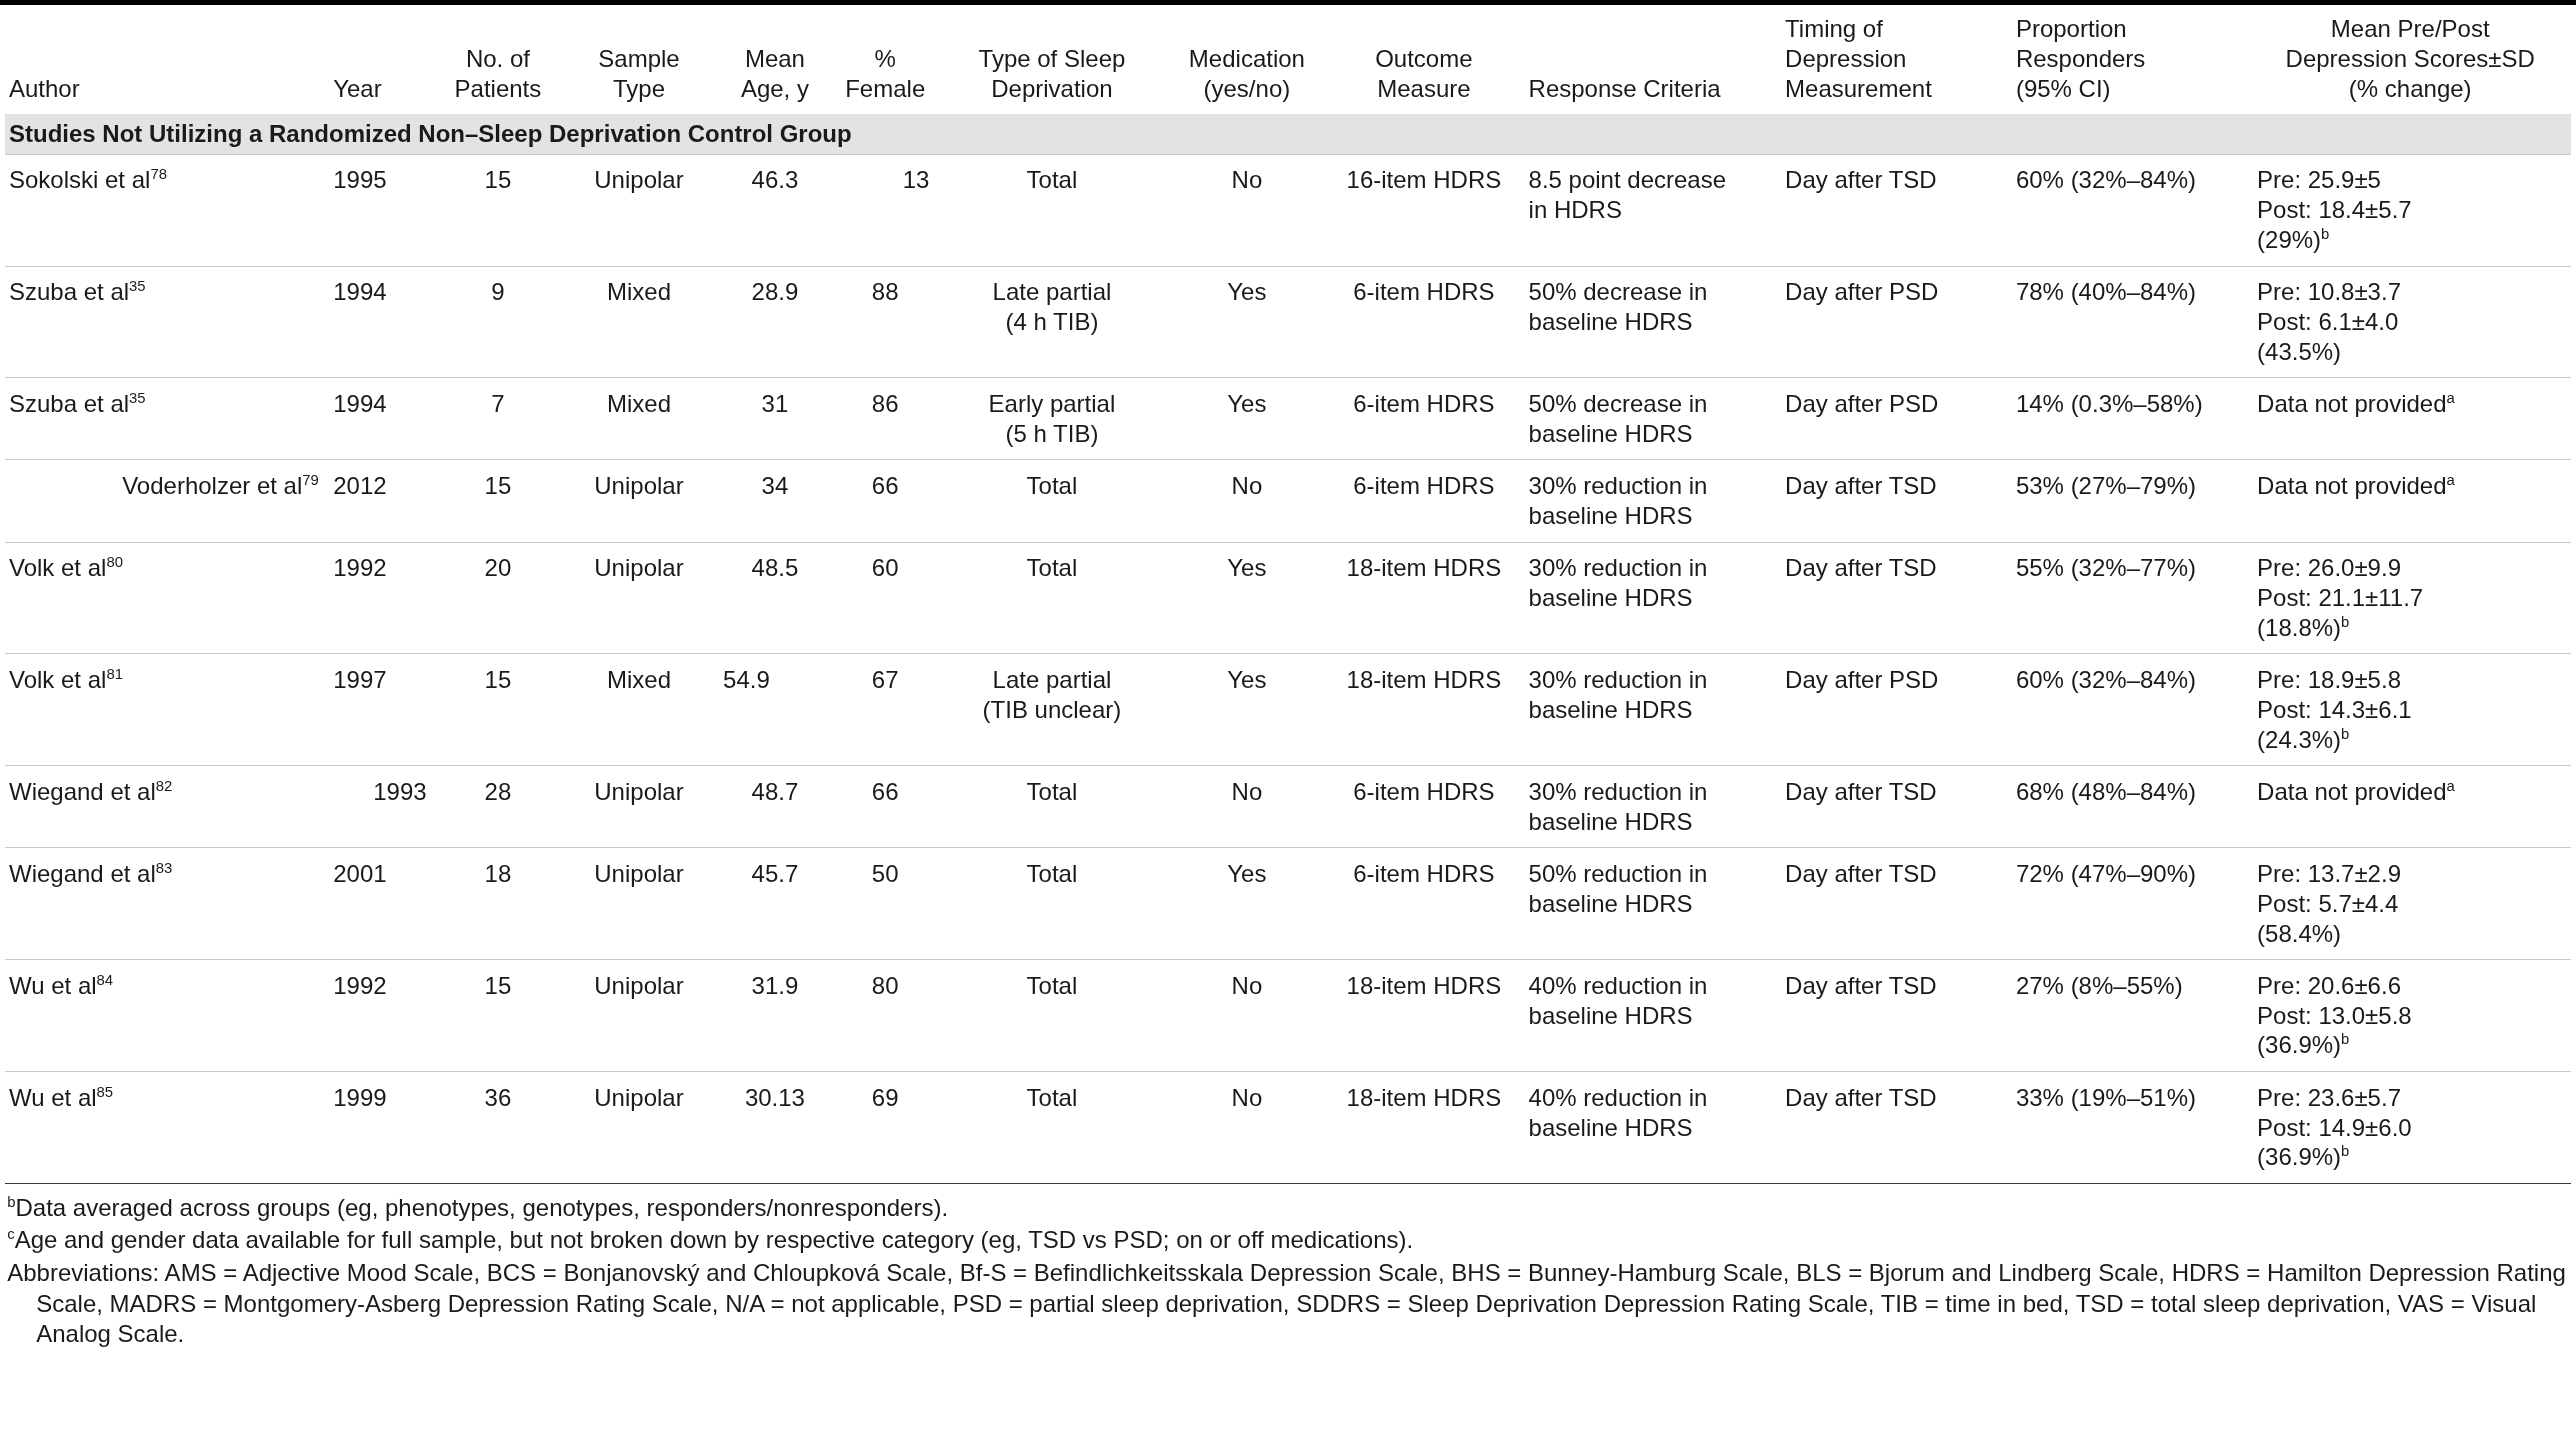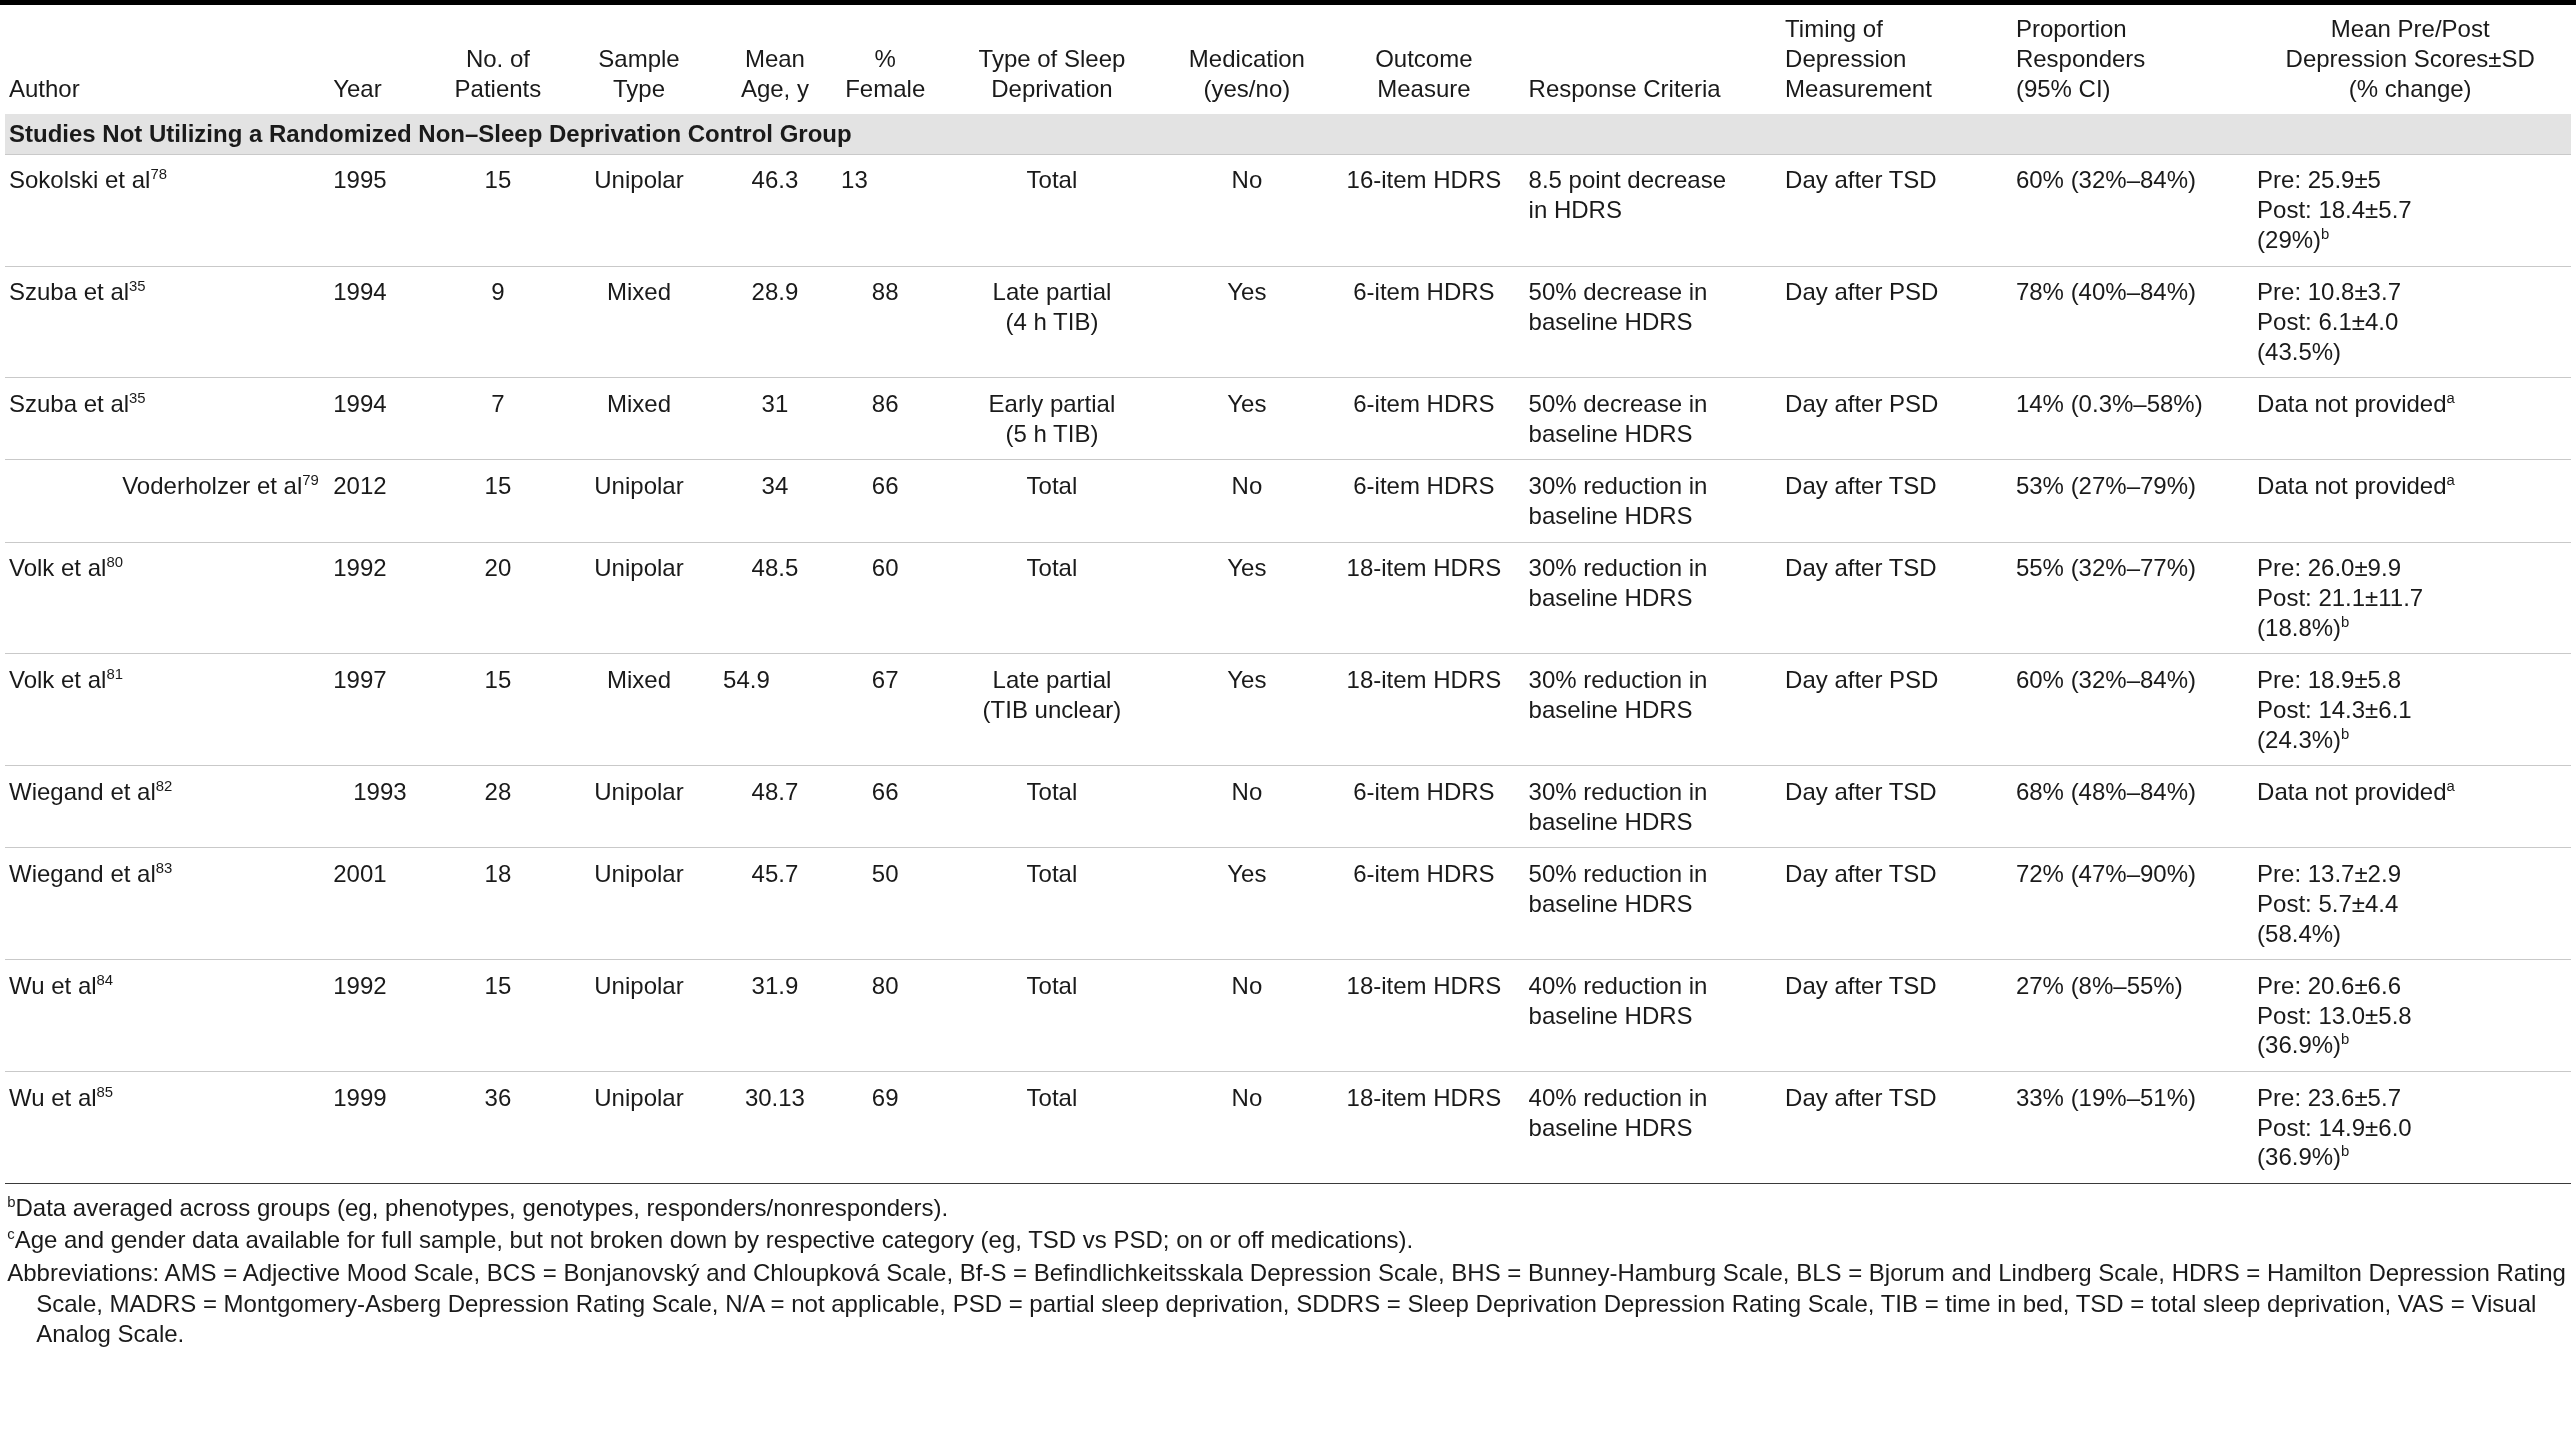--- a/index.html
+++ b/index.html
@@ -98,21 +98,21 @@
     <tbody>
       <tr class="section">
         <td colspan="13">Studies Not Utilizing a Randomized Non–Sleep Deprivation Control Group</td>
       </tr>
     <tr>
           <td style="text-align: left;">Sokolski et al<sup>78</sup></td>
           <td style="text-align: left;">1995</td>
           <td style="text-align: center;">15</td>
           <td style="text-align: center;">Unipolar</td>
           <td style="text-align: center;">46.3</td>
-          <td style="text-align: left; margin-top: 25px;">13</td>
+          <td style="text-align: right; margin-top: 25px;">13</td>
           <td style="text-align: center;">Total</td>
           <td style="text-align: center;">No</td>
           <td style="text-align: center;">16-item HDRS</td>
           <td style="text-align: left;">8.5 point decrease<br>in HDRS</td>
           <td style="text-align: left;">Day after TSD</td>
           <td style="text-align: left;">60% (32%–84%)</td>
           <td style="text-align: left;">Pre: 25.9±5<br>Post: 18.4±5.7<br>(29%)<sup>b</sup></td>
         </tr>
         <tr>
           <td style="text-align: left;">Szuba et al<sup>35</sup></td>
@@ -184,21 +184,21 @@
           <td style="text-align: center;">Late partial<br>(TIB unclear)</td>
           <td style="text-align: center;">Yes</td>
           <td style="text-align: center;">18-item HDRS</td>
           <td style="text-align: left;">30% reduction in<br>baseline HDRS</td>
           <td style="text-align: left;">Day after PSD</td>
           <td style="text-align: left;">60% (32%–84%)</td>
           <td style="text-align: left;">Pre: 18.9±5.8<br>Post: 14.3±6.1<br>(24.3%)<sup>b</sup></td>
         </tr>
         <tr>
           <td style="text-align: left;">Wiegand et al<sup>82</sup></td>
-          <td style="text-align: center;">1993</td>
+          <td style="text-align: right;">1993</td>
           <td style="text-align: center;">28</td>
           <td style="text-align: center;">Unipolar</td>
           <td style="text-align: center;">48.7</td>
           <td style="text-align: center;">66</td>
           <td style="text-align: center;">Total</td>
           <td style="text-align: center;">No</td>
           <td style="text-align: center;">6-item HDRS</td>
           <td style="text-align: left;">30% reduction in<br>baseline HDRS</td>
           <td style="text-align: left;">Day after TSD</td>
           <td style="text-align: left;">68% (48%–84%)</td>

